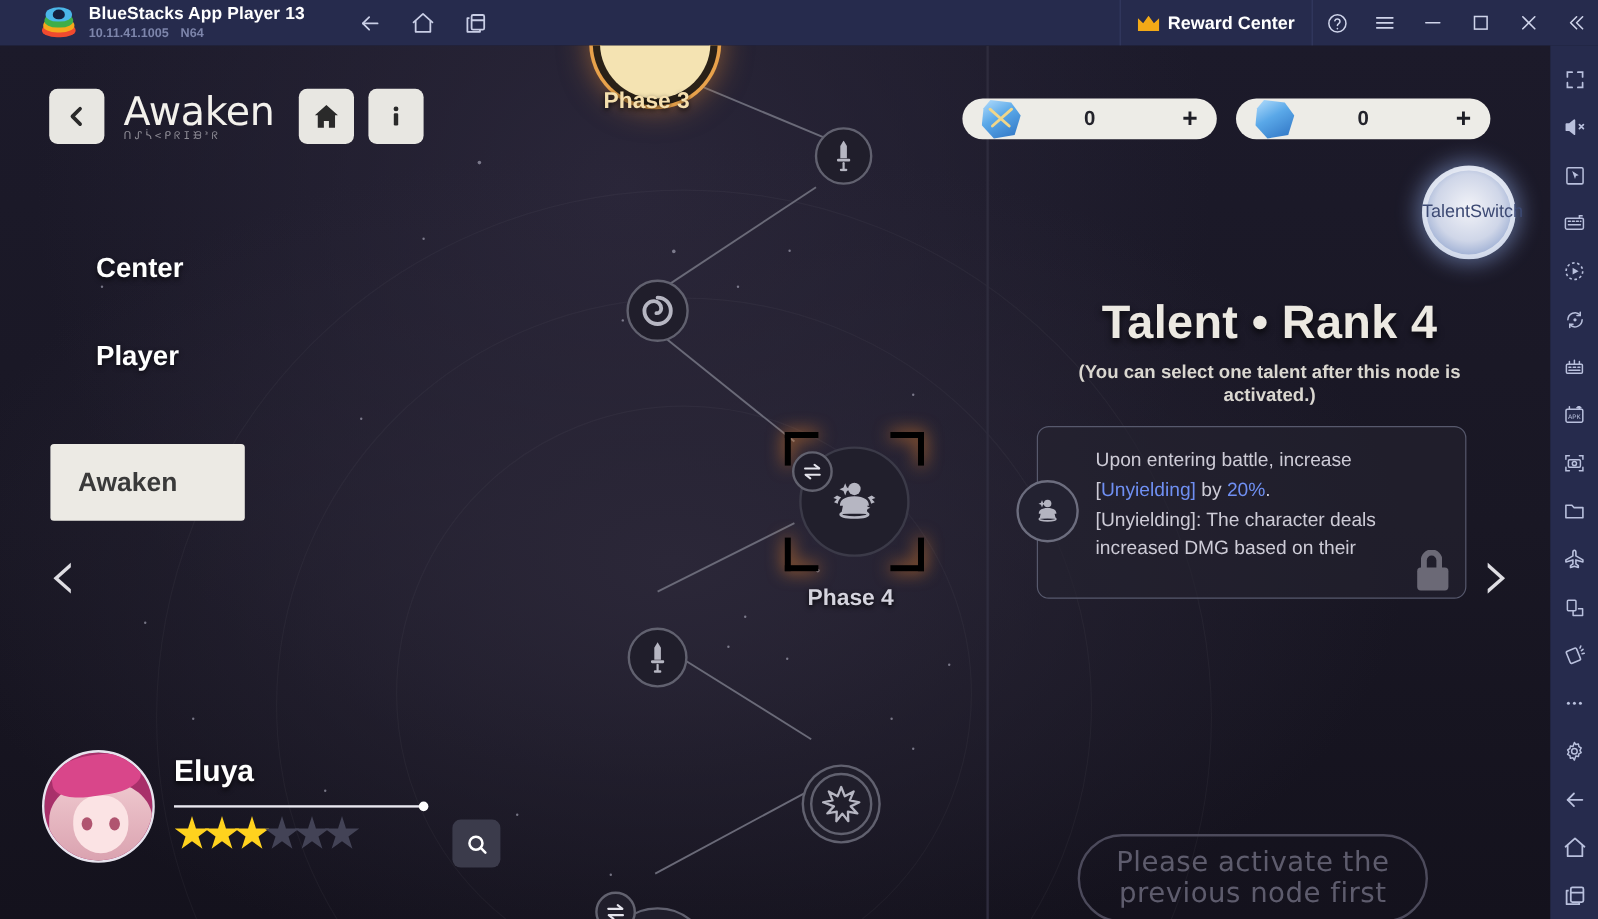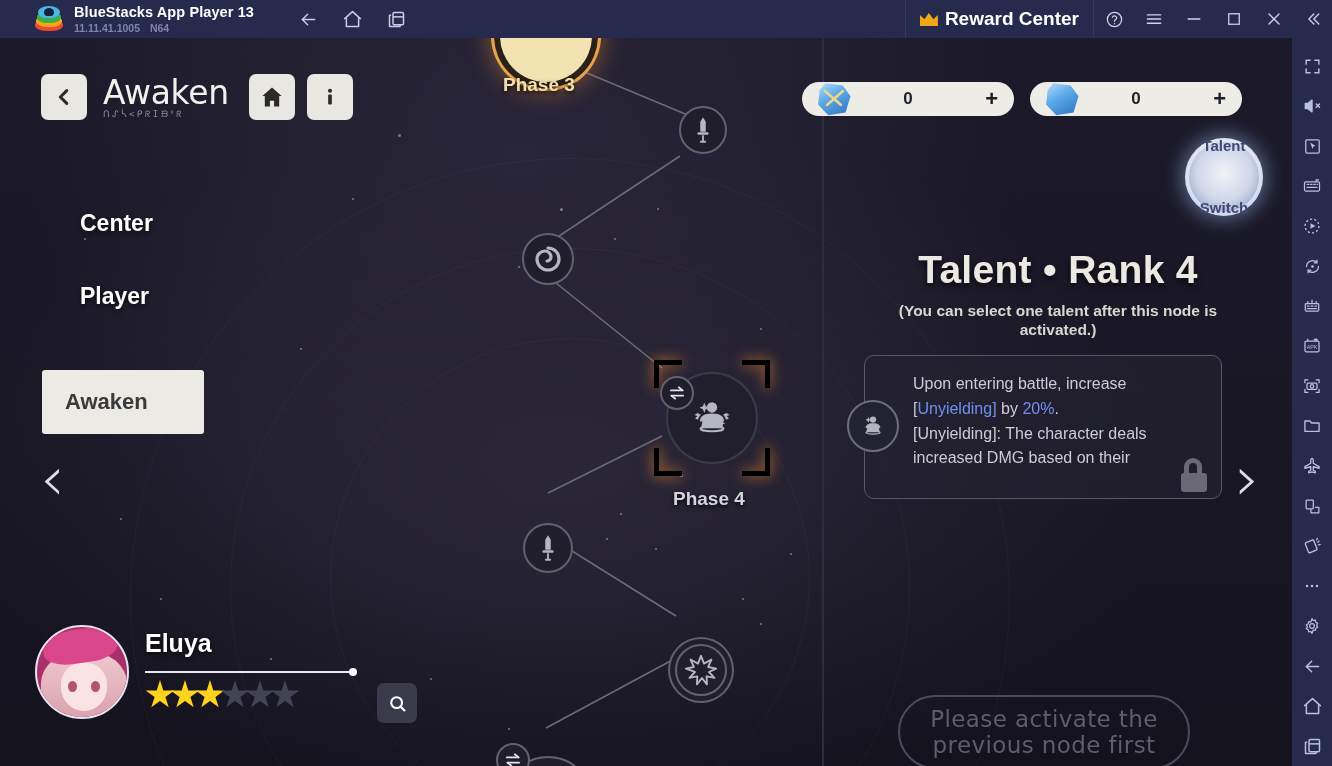--- a/index.html
+++ b/index.html
@@ -32,21 +32,21 @@
   .tb-navgroup { display: flex; align-items: center; margin-left: 38px; gap: 10px; }
   .tb-ico {
     width: 34px; height: 30px; display: flex; align-items: center; justify-content: center;
     color: #c9cee6; border-radius: 4px;
   }
   .tb-ico svg { display: block; }
 
   .tb-right { position: absolute; right: 0; top: 0; height: 38px; display: flex; align-items: center; }
   .pill {
     display: flex; align-items: center; gap: 7px; height: 38px; padding: 0 14px;
-    color: #fff; font-size: 19px; font-weight: 700;
+    color: #fff; font-size: 15px; font-weight: 700;
   }
   .pill.reward { border-left: 1px solid #333a60; border-right: 1px solid #333a60; }
   .pill.playwin { border-right: 1px solid #333a60; }
   .crown {
     width: 18px; height: 14px; background: #f2a917; position: relative;
     clip-path: polygon(0% 100%, 0% 22%, 25% 52%, 50% 8%, 75% 52%, 100% 22%, 100% 100%);
   }
   .orange-dot {
     width: 17px; height: 17px; border-radius: 50%; background: #f08a1d;
     display: flex; align-items: center; justify-content: center;
@@ -236,22 +236,22 @@
   .gem .swords {
     position: absolute; left: 10px; top: 12px; width: 24px; height: 20px;
     color: #f0d68a;
   }
 
   .talent-switch {
     position: absolute; right: 29px; top: 100px; width: 78px; height: 78px;
     border-radius: 50%;
     background: radial-gradient(circle at 50% 45%, #f2f3f8 0%, #cfd6e8 48%, #9fb0d4 70%, #6d80ae 100%);
     box-shadow: 0 0 18px 4px rgba(160,190,255,.45), inset 0 0 0 4px rgba(255,255,255,.55);
-    display: flex; flex-direction: column; align-items: center; justify-content: space-between;
-    color: #3d4a74; font-size: 15px; font-weight: 700; line-height: 1.04;
+    display: flex; flex-direction: row; align-items: center; justify-content: flex-start;
+    color: #3d4a74; font-size: 15px; font-weight: 400; line-height: 1.04;
     text-align: center;
   }
 
   .rank-title {
     position: absolute; left: 0; right: 0; top: 210px; text-align: center;
     color: #ece9e2; font-size: 39px; font-weight: 700; letter-spacing: .3px;
     text-shadow: 0 3px 6px rgba(0,0,0,.7);
   }
   .rank-sub {
     position: absolute; left: 40px; right: 40px; top: 264px; text-align: center;
@@ -302,21 +302,21 @@
     <div class="bs-logo">
       <i class="bs-l1"></i>
         <i class="bs-l2"></i>
         <i class="bs-l3"></i>
         <i class="bs-l4"></i>
         <i class="bs-l5"></i>
     </div>
     <div class="bs-title-wrap">
       <div class="bs-title">BlueStacks App Player 13</div>
       <div class="bs-sub">
-        <span style="margin-left:0">11.11.41.1005</span>
+        <span style="margin-left:0">10.11.41.1005</span>
         <span>N64</span>
       </div>
     </div>
 
     <div class="tb-navgroup">
       <div class="tb-ico">
         <svg width="21" height="21" viewBox="0 0 24 24" fill="none" stroke="currentColor" stroke-width="1.7" stroke-linecap="round" stroke-linejoin="round">
             <path d="M19 12H5"></path>
             <path d="M11 18l-6-6 6-6"></path>
           </svg>

